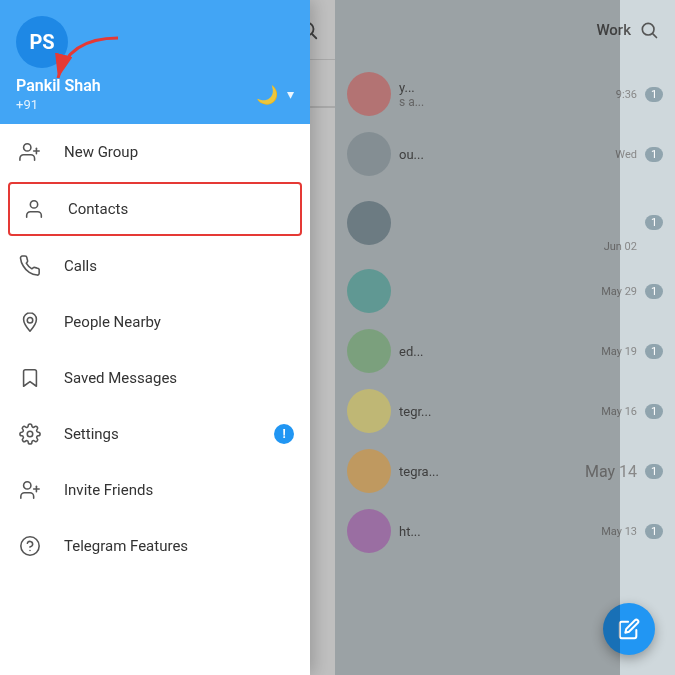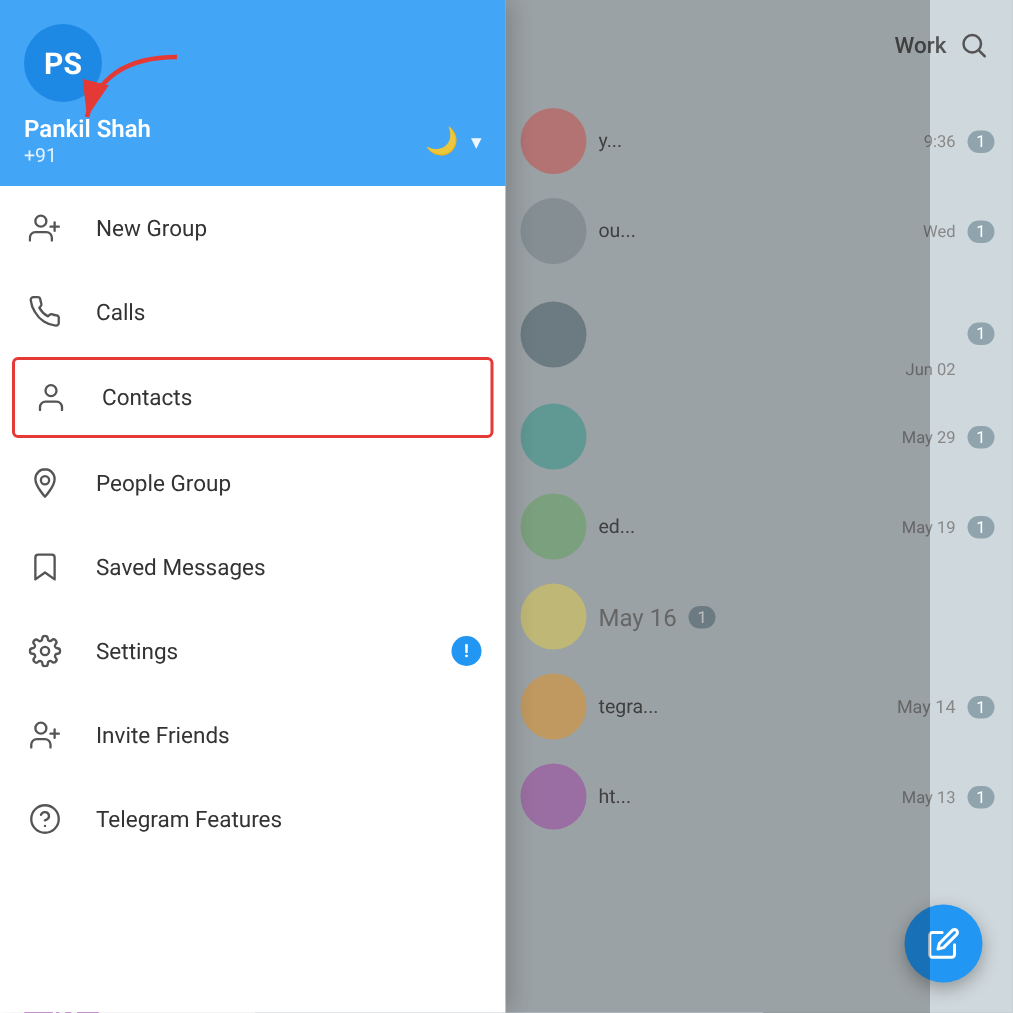--- a/index.html
+++ b/index.html
@@ -211,21 +211,21 @@
     .drawer {
       position: absolute;
       left: 0; top: 0;
       width: 620px;
       height: 675px;
       z-index: 10;
       display: flex;
     }
 
     .drawer-panel {
-      width: 337px;
+      width: 310px;
       height: 100%;
       background: #fff;
       display: flex;
       flex-direction: column;
       box-shadow: 4px 0 16px rgba(0,0,0,0.2);
     }
 
     .drawer-header {
       background: #42a5f5;
       padding: 16px 16px 12px;
@@ -360,20 +360,21 @@
     <svg width="20" height="20" viewBox="0 0 24 24" fill="none" stroke="#555" stroke-width="2" stroke-linecap="round" stroke-linejoin="round">
       <circle cx="11" cy="11" r="7"></circle>
         <line x1="21" y1="21" x2="16.65" y2="16.65"></line>
     </svg>
   </div>
   <div class="right-chat-items" id="right-chat-list">
   <div class="right-chat-row">
         <div class="avatar" style="width: 44px; height: 44px; font-size: 13px; background: rgb(239, 154, 154);"></div>
         <div class="right-chat-meta">
           <div class="right-chat-name">y...</div>
+          <div class="right-chat-preview">s a...</div>
         </div>
         <div style="font-size: 11px; color: rgb(136, 136, 136); white-space: nowrap; margin-left: 14px;">9:36</div>
         <div class="right-badge">1</div>
       </div>
       <div class="right-chat-row">
         <div class="avatar" style="width: 44px; height: 44px; font-size: 13px; background: rgb(176, 190, 197);"></div>
         <div class="right-chat-meta">
           <div class="right-chat-name">ou...</div>
           <div class="right-chat-preview"></div>
         </div>
@@ -402,30 +403,34 @@
         <div class="avatar" style="width: 44px; height: 44px; font-size: 13px; background: rgb(165, 214, 167);"></div>
         <div class="right-chat-meta">
           <div class="right-chat-name">ed...</div>
           <div class="right-chat-preview"></div>
         </div>
         <div style="font-size: 11px; color: rgb(136, 136, 136); white-space: nowrap;">May 19</div>
         <div class="right-badge">1</div>
       </div>
       <div class="right-chat-row">
         <div class="avatar" style="width: 44px; height: 44px; font-size: 13px; background: rgb(255, 245, 157);"></div>
-        <div style="font-size: 16px; color: rgb(136, 136, 136); white-space: nowrap;">May 16</div>
+        <div class="right-chat-meta">
+          <div class="right-chat-name">tegr...</div>
+          <div class="right-chat-preview"></div>
+        </div>
+        <div style="font-size: 11px; color: rgb(136, 136, 136); white-space: nowrap;">May 16</div>
         <div class="right-badge">1</div>
       </div>
       <div class="right-chat-row">
         <div class="avatar" style="width: 44px; height: 44px; font-size: 13px; background: rgb(255, 204, 128);"></div>
         <div class="right-chat-meta">
           <div class="right-chat-name">tegra...</div>
           <div class="right-chat-preview"></div>
         </div>
-        <div style="font-size: 12px; color: rgb(136, 136, 136); white-space: nowrap;">May 14</div>
+        <div style="font-size: 16px; color: rgb(136, 136, 136); white-space: nowrap;">May 14</div>
         <div class="right-badge">1</div>
       </div>
       <div class="right-chat-row">
         <div class="avatar" style="width: 44px; height: 44px; font-size: 13px; background: rgb(206, 147, 216);"></div>
         <div class="right-chat-meta">
           <div class="right-chat-name">ht...</div>
           <div class="right-chat-preview"></div>
         </div>
         <div style="font-size: 11px; color: rgb(136, 136, 136); white-space: nowrap;">May 13</div>
         <div class="right-badge">1</div>
@@ -538,45 +543,45 @@
           <div class="menu-icon">
             <svg width="22" height="22" viewBox="0 0 24 24" fill="none" stroke="#555" stroke-width="1.7" stroke-linecap="round" stroke-linejoin="round">
               <path d="M17 21v-2a4 4 0 0 0-4-4H5a4 4 0 0 0-4 4v2"></path>
               <circle cx="9" cy="7" r="4"></circle>
               <line x1="19" y1="8" x2="19" y2="14"></line>
               <line x1="22" y1="11" x2="16" y2="11"></line>
             </svg>
           </div>
           <span class="menu-label">New Group</span>
         </div>
-        <div class="menu-item">
-          <div class="menu-icon">
-            <svg width="22" height="22" viewBox="0 0 24 24" fill="none" stroke="#555" stroke-width="1.7" stroke-linecap="round" stroke-linejoin="round">
-              <path d="M22 16.92v3a2 2 0 0 1-2.18 2 19.79 19.79 0 0 1-8.63-3.07A19.5 19.5 0 0 1 4.69 12a19.79 19.79 0 0 1-3.07-8.67A2 2 0 0 1 3.6 1.18h3a2 2 0 0 1 2 1.72c.127.96.361 1.903.7 2.81a2 2 0 0 1-.45 2.11L7.91 8.96a16 16 0 0 0 6.13 6.13l1.27-.95a2 2 0 0 1 2.11-.45c.907.339 1.85.573 2.81.7A2 2 0 0 1 22 16.92z"></path>
-            </svg>
-          </div>
-          <span class="menu-label">Calls</span>
-        </div>
         <div class="menu-item highlighted">
           <div class="menu-icon">
             <svg width="22" height="22" viewBox="0 0 24 24" fill="none" stroke="#555" stroke-width="1.7" stroke-linecap="round" stroke-linejoin="round">
               <path d="M20 21v-2a4 4 0 0 0-4-4H8a4 4 0 0 0-4 4v2"></path>
               <circle cx="12" cy="7" r="4"></circle>
             </svg>
           </div>
           <span class="menu-label">Contacts</span>
         </div>
         <div class="menu-item">
           <div class="menu-icon">
             <svg width="22" height="22" viewBox="0 0 24 24" fill="none" stroke="#555" stroke-width="1.7" stroke-linecap="round" stroke-linejoin="round">
+              <path d="M22 16.92v3a2 2 0 0 1-2.18 2 19.79 19.79 0 0 1-8.63-3.07A19.5 19.5 0 0 1 4.69 12a19.79 19.79 0 0 1-3.07-8.67A2 2 0 0 1 3.6 1.18h3a2 2 0 0 1 2 1.72c.127.96.361 1.903.7 2.81a2 2 0 0 1-.45 2.11L7.91 8.96a16 16 0 0 0 6.13 6.13l1.27-.95a2 2 0 0 1 2.11-.45c.907.339 1.85.573 2.81.7A2 2 0 0 1 22 16.92z"></path>
+            </svg>
+          </div>
+          <span class="menu-label">Calls</span>
+        </div>
+        <div class="menu-item">
+          <div class="menu-icon">
+            <svg width="22" height="22" viewBox="0 0 24 24" fill="none" stroke="#555" stroke-width="1.7" stroke-linecap="round" stroke-linejoin="round">
               <circle cx="12" cy="10" r="3"></circle>
               <path d="M12 2C8.13 2 5 5.13 5 9c0 5.25 7 13 7 13s7-7.75 7-13c0-3.87-3.13-7-7-7z"></path>
             </svg>
           </div>
-          <span class="menu-label">People Group</span>
+          <span class="menu-label">People Nearby</span>
         </div>
         <div class="menu-item">
           <div class="menu-icon">
             <svg width="22" height="22" viewBox="0 0 24 24" fill="none" stroke="#555" stroke-width="1.7" stroke-linecap="round" stroke-linejoin="round">
               <path d="M19 21l-7-5-7 5V5a2 2 0 0 1 2-2h10a2 2 0 0 1 2 2z"></path>
             </svg>
           </div>
           <span class="menu-label">Saved Messages</span>
         </div>
         <div class="menu-item">

